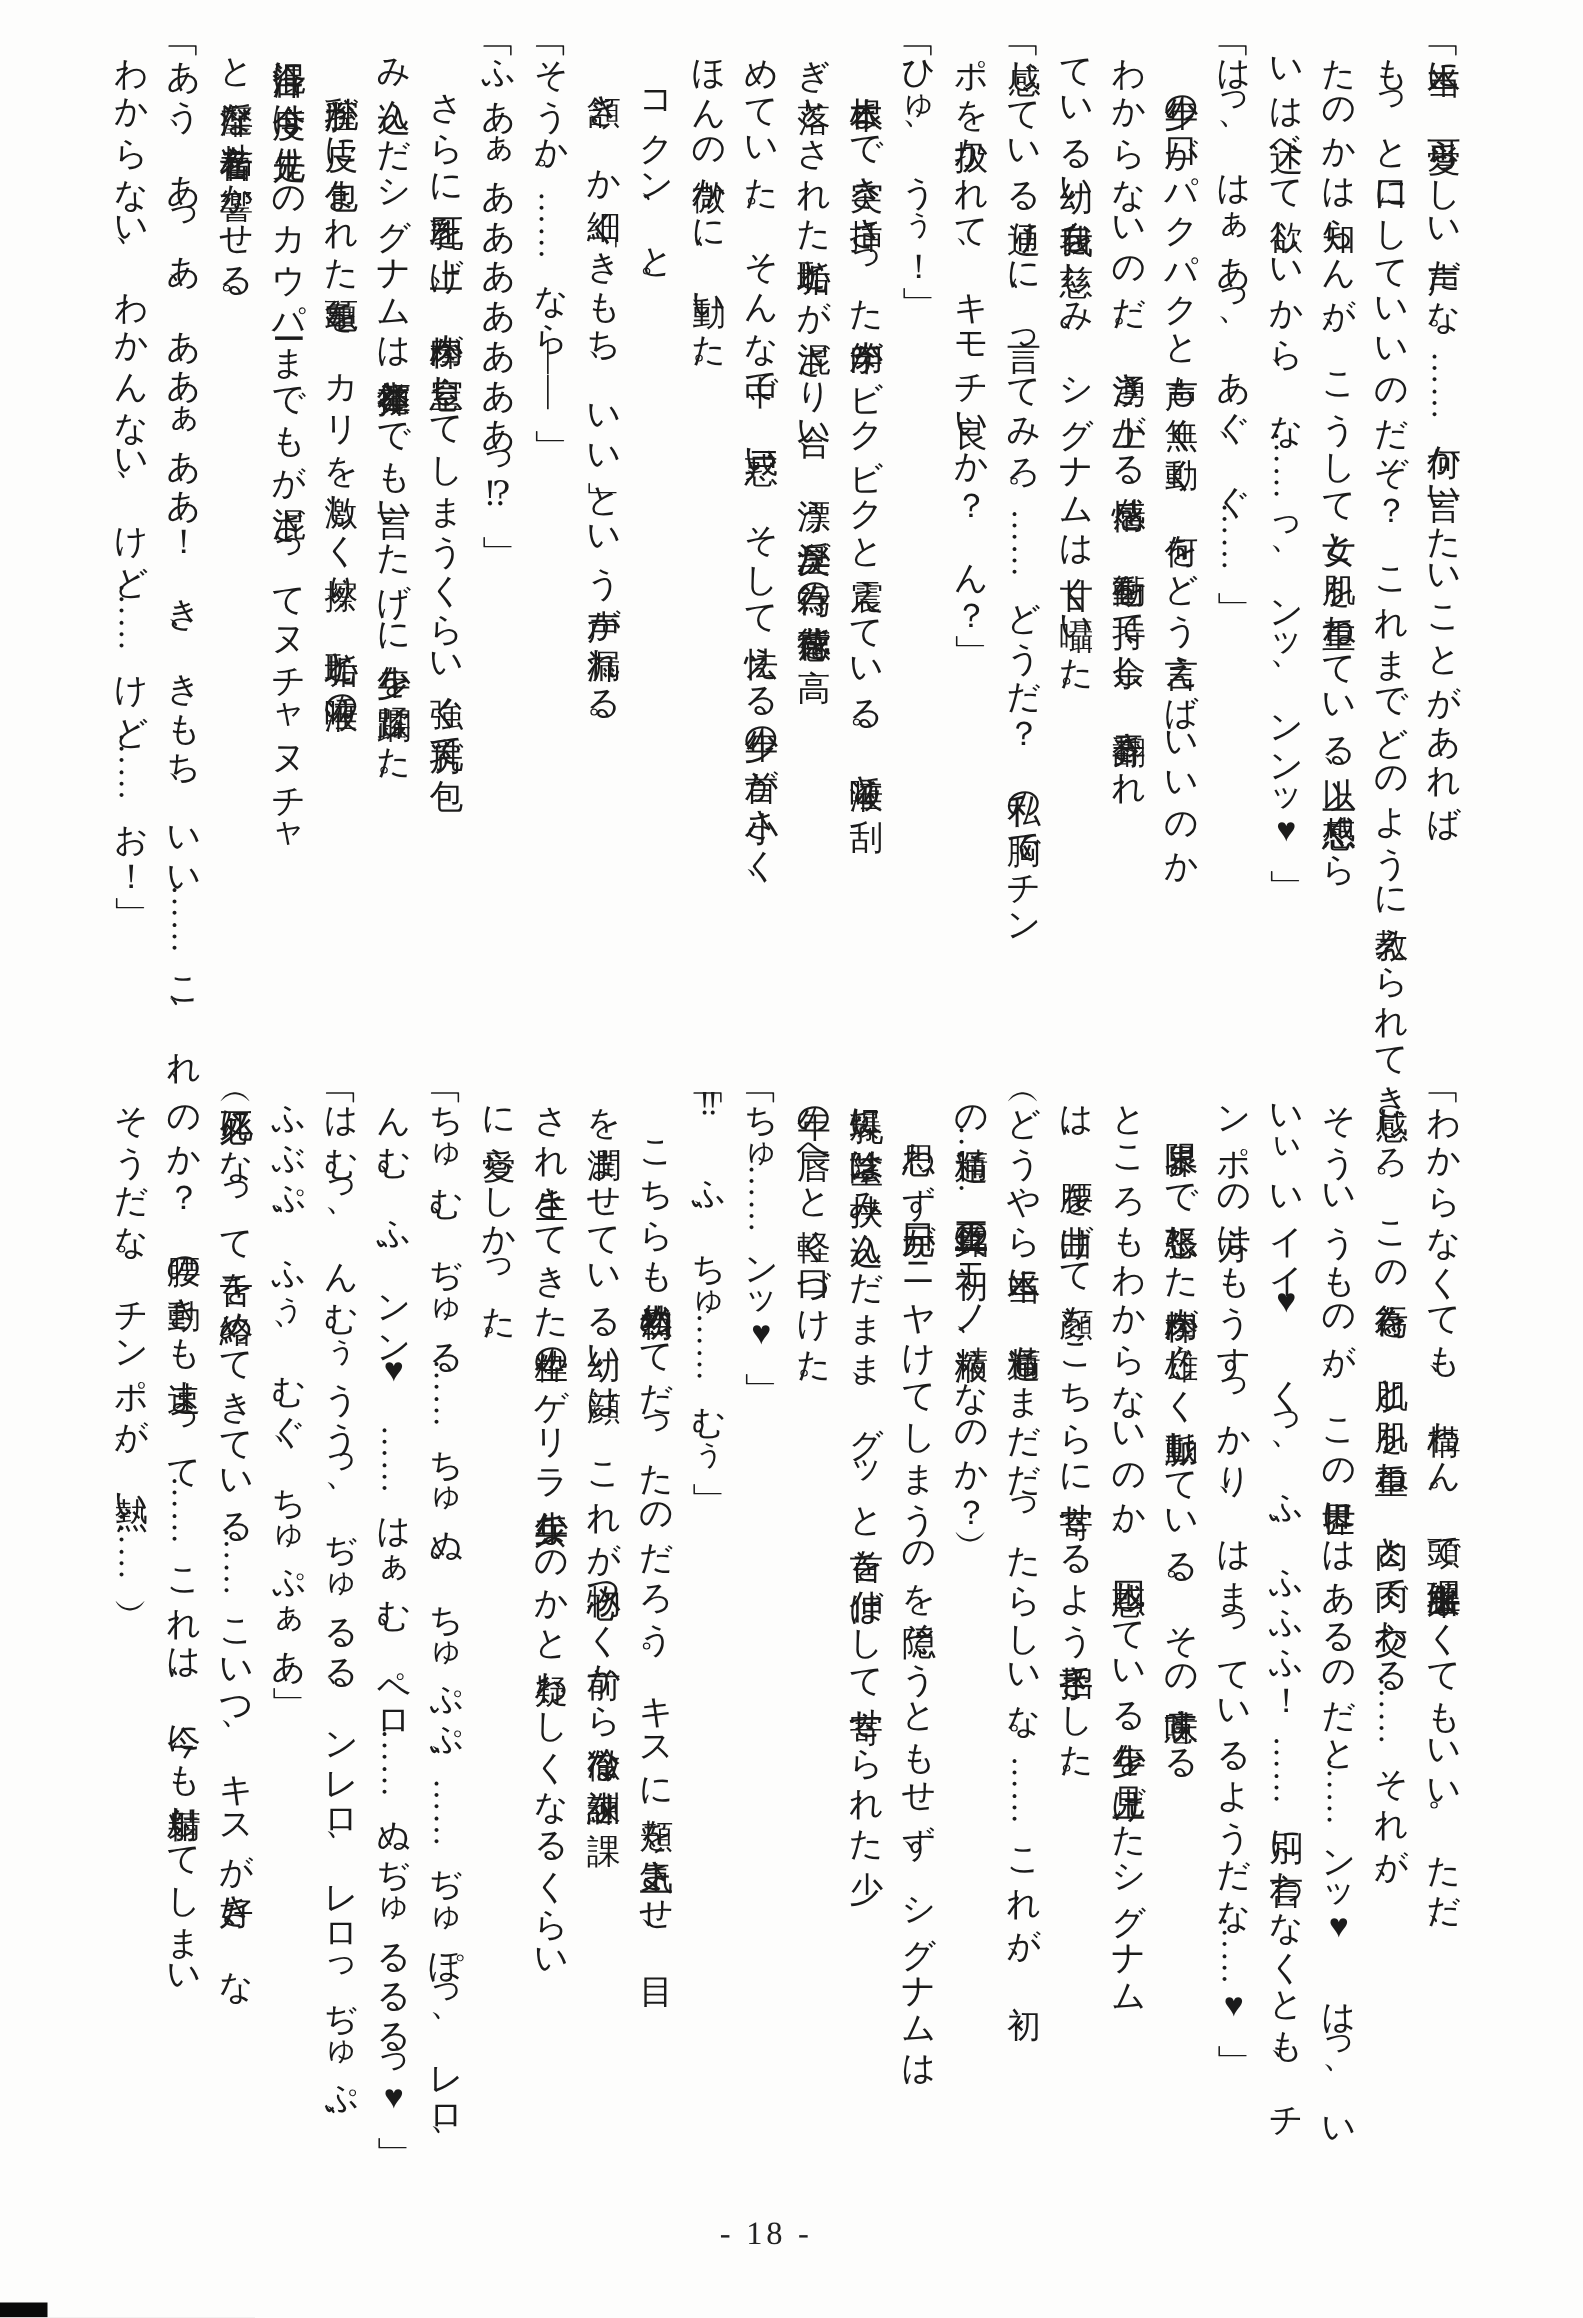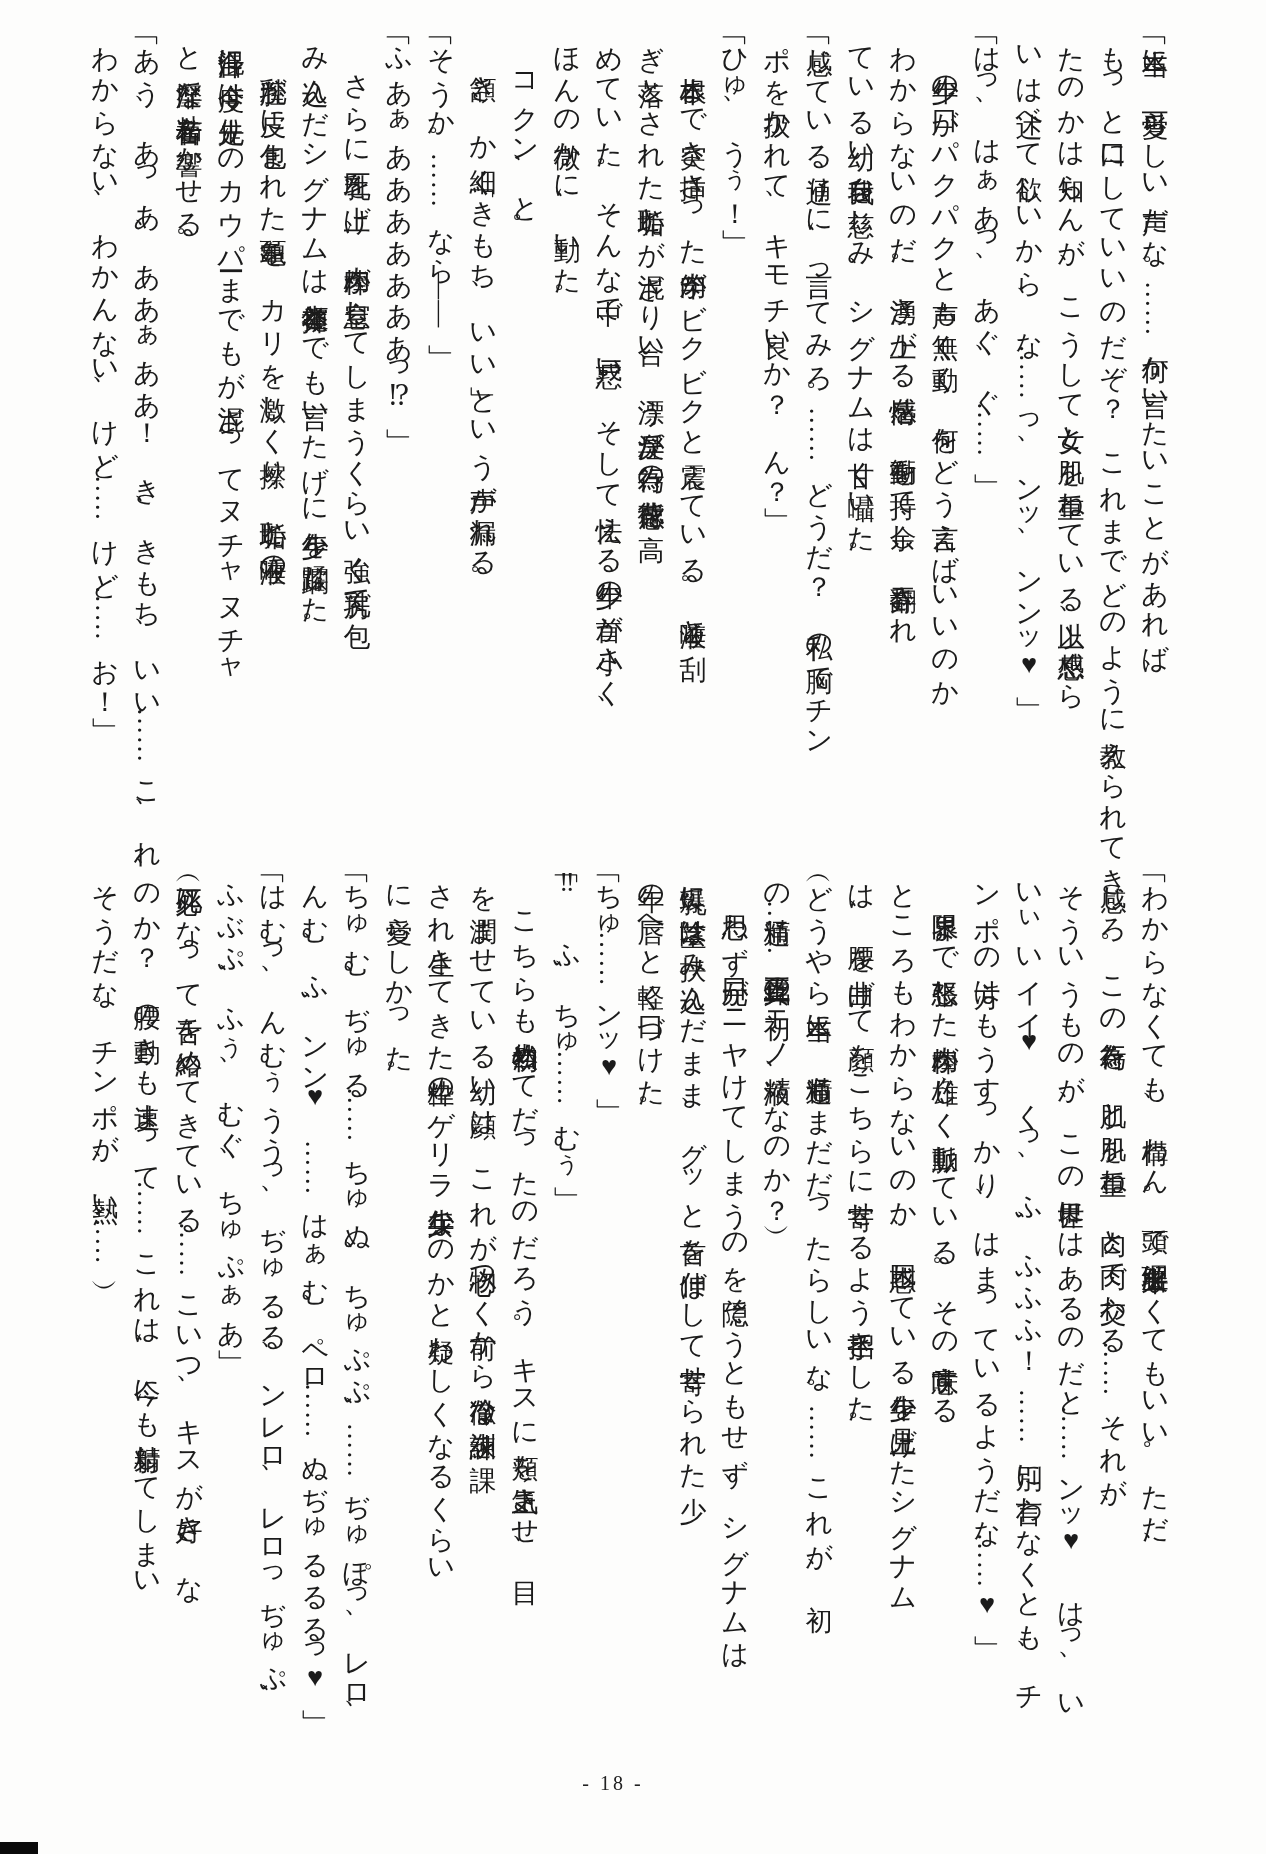--- a/index.html
+++ b/index.html
@@ -35,21 +35,21 @@
     letter-spacing: 1px;
     white-space: nowrap;
     width: 28px;
   }
   .page-number {
     position: absolute;
     top: 1772px;
     left: 558px;
     width: 110px;
     text-align: center;
-    font-size: 20px;
+    font-size: 26px;
     letter-spacing: 3px;
     color: #222;
   }
   .artifact-bottom-left {
     position: absolute;
     left: 0;
     bottom: 0;
     width: 38px;
     height: 12px;
     background: #0a0a0a;

